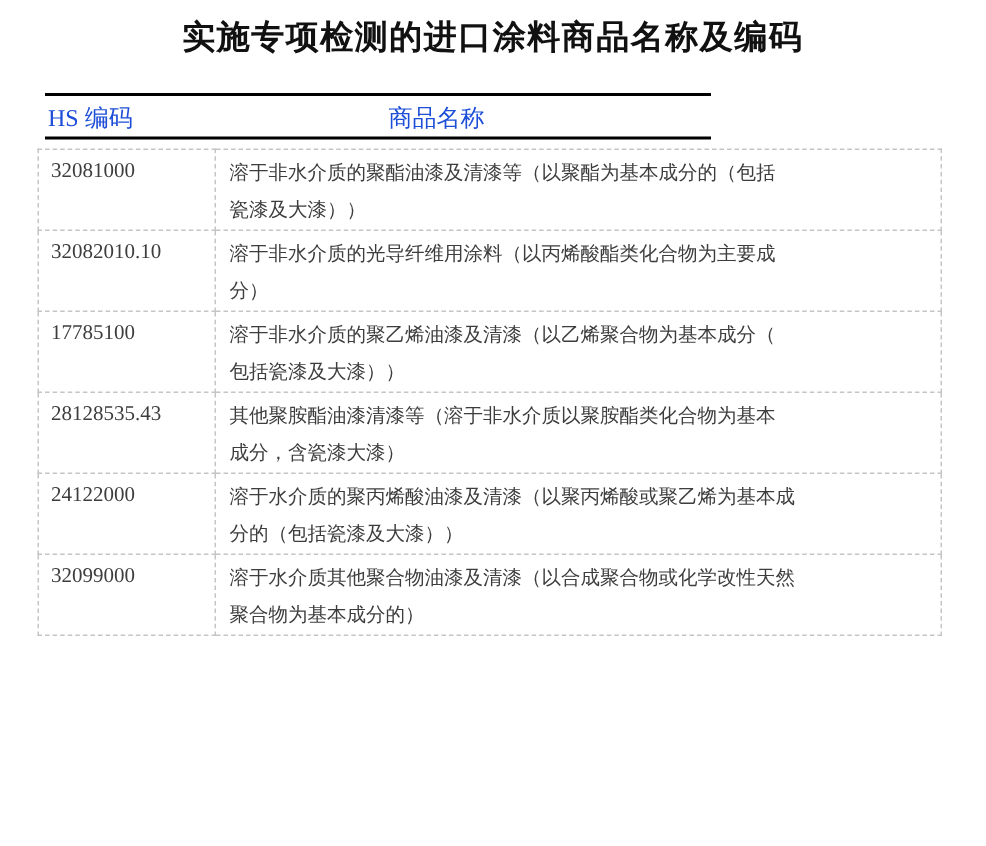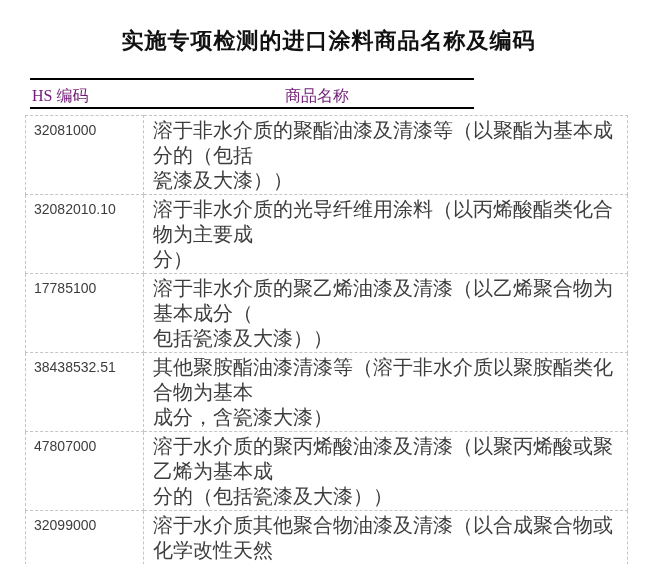--- a/index.html
+++ b/index.html
@@ -8,70 +8,69 @@
     background: #ffffff;
   }
   body {
     width: 657px;
     height: 564px;
     overflow: hidden;
     font-family: "Liberation Serif", "DejaVu Serif", serif;
     color: #3d3d3d;
   }
   .page-title {
-    margin: 16px;
+    margin: 0;
     padding-top: 12px;
     text-align: center;
     font-size: 22px;
     line-height: 26px;
     font-weight: bold;
     color: #111111;
     letter-spacing: 1px;
   }
   .header-band {
     box-sizing: border-box;
     margin: 24px 0 0 30px;
     width: 444px;
     border-top: 2px solid #000000;
     border-bottom: 2px solid #000000;
     padding: 7px 0 3px 0;
     display: flex;
     font-size: 16px;
     line-height: 17px;
-    color: #701a75;
+    color: #1d4ed8;
   }
   .header-band .col-code {
     flex: 0 0 227px;
     padding-left: 2px;
   }
   .header-band .col-name {
     flex: 1 1 auto;
-    margin-left: 26px;
   }
   table.products {
     margin: 6px 0 0 25px;
     width: 603px;
     border-collapse: collapse;
     table-layout: fixed;
   }
   table.products td {
     border: 1px dashed #c5c5c5;
     vertical-align: top;
     line-height: 25px;
   }
   td.code-cell {
     width: 105px;
     padding: 2px 4px 1px 8px;
     font-size: 14px;
-    font-family: Liberation Sans, sans-serif;
+    font-family: Liberation Serif, serif;
     letter-spacing: 0;
   }
   td.name-cell {
     padding: 2px 8px 1px 9px;
-    font-size: 20px;
+    font-size: 13px;
     white-space: pre-wrap;
     line-break: anywhere;
   }
 </style>
 </head>
 <body>
 
 <h1 class="page-title">实施专项检测的进口涂料商品名称及编码</h1>
 
 <div class="header-band">
@@ -90,26 +89,26 @@
       <td class="code-cell">32082010.10</td>
       <td class="name-cell">溶于非水介质的光导纤维用涂料（以丙烯酸酯类化合物为主要成
 分）</td>
     </tr>
     <tr>
       <td class="code-cell">17785100</td>
       <td class="name-cell">溶于非水介质的聚乙烯油漆及清漆（以乙烯聚合物为基本成分（
 包括瓷漆及大漆））</td>
     </tr>
     <tr>
-      <td class="code-cell">38438532.51</td>
+      <td class="code-cell">28128535.43</td>
       <td class="name-cell">其他聚胺酯油漆清漆等（溶于非水介质以聚胺酯类化合物为基本
 成分，含瓷漆大漆）</td>
     </tr>
     <tr>
-      <td class="code-cell">47807000</td>
+      <td class="code-cell">24122000</td>
       <td class="name-cell">溶于水介质的聚丙烯酸油漆及清漆（以聚丙烯酸或聚乙烯为基本成
 分的（包括瓷漆及大漆））</td>
     </tr>
     <tr>
       <td class="code-cell">32099000</td>
       <td class="name-cell">溶于水介质其他聚合物油漆及清漆（以合成聚合物或化学改性天然
 聚合物为基本成分的）</td>
     </tr>
   </tbody>
 </table>

